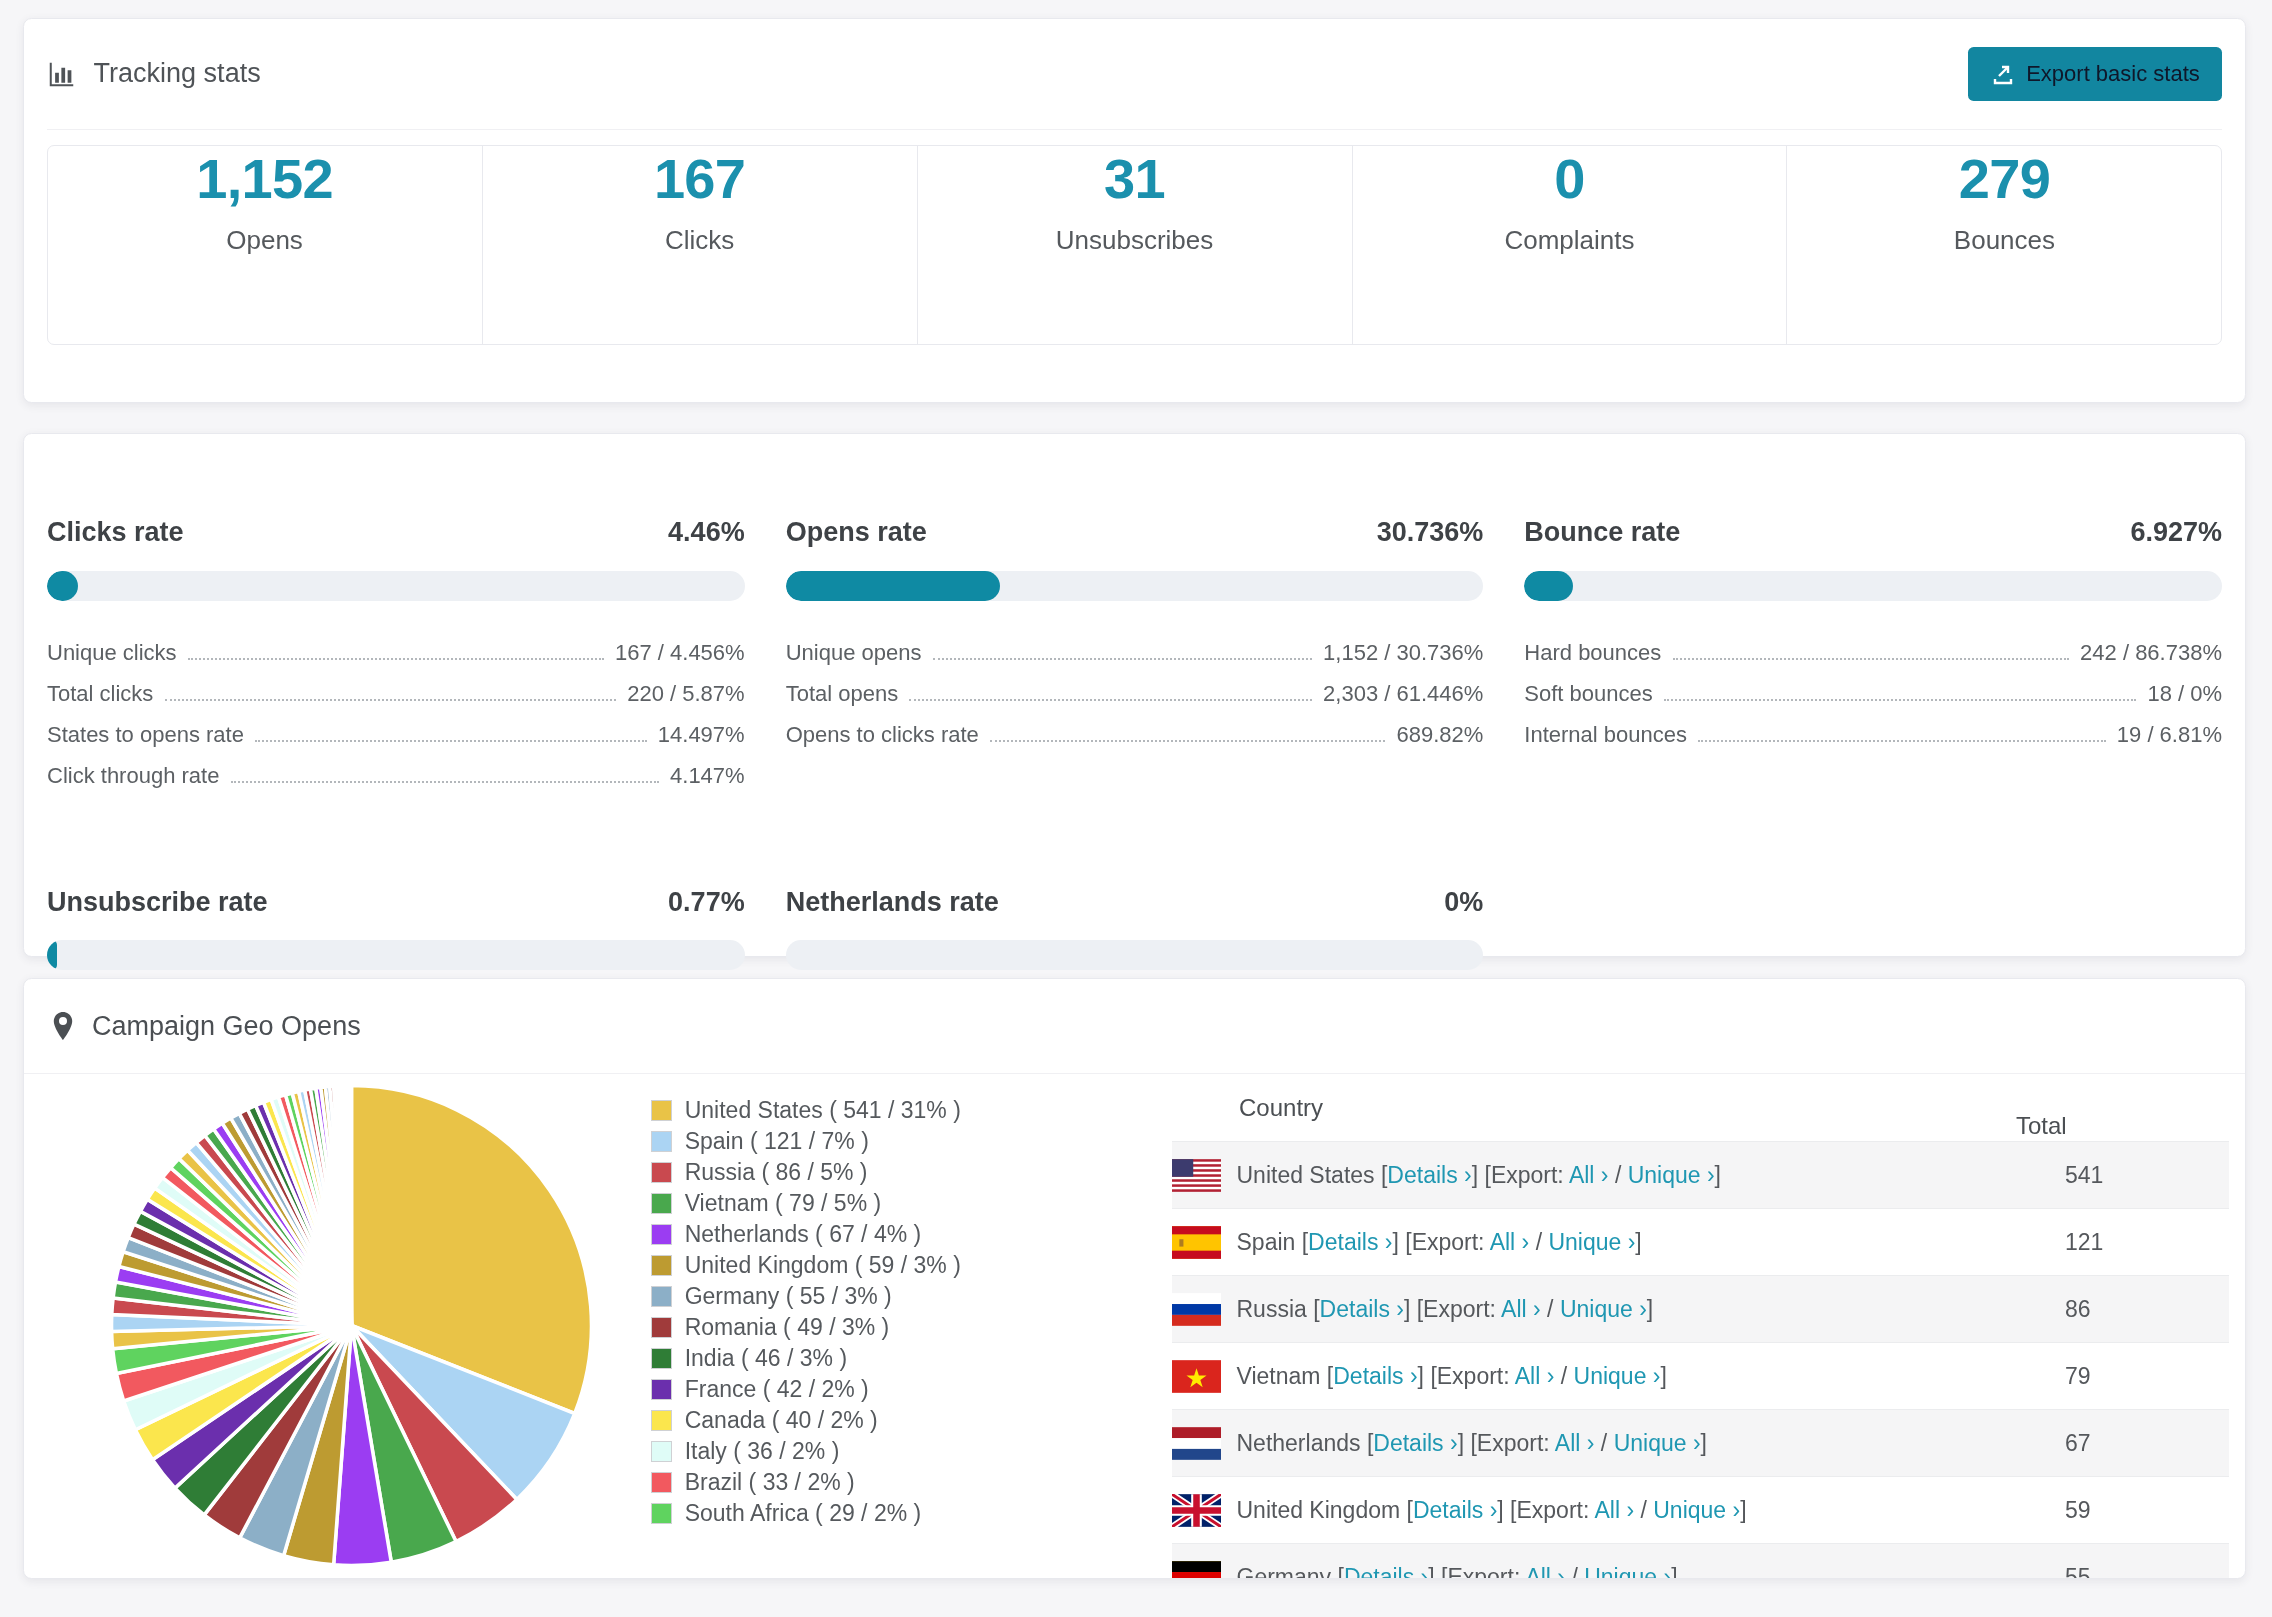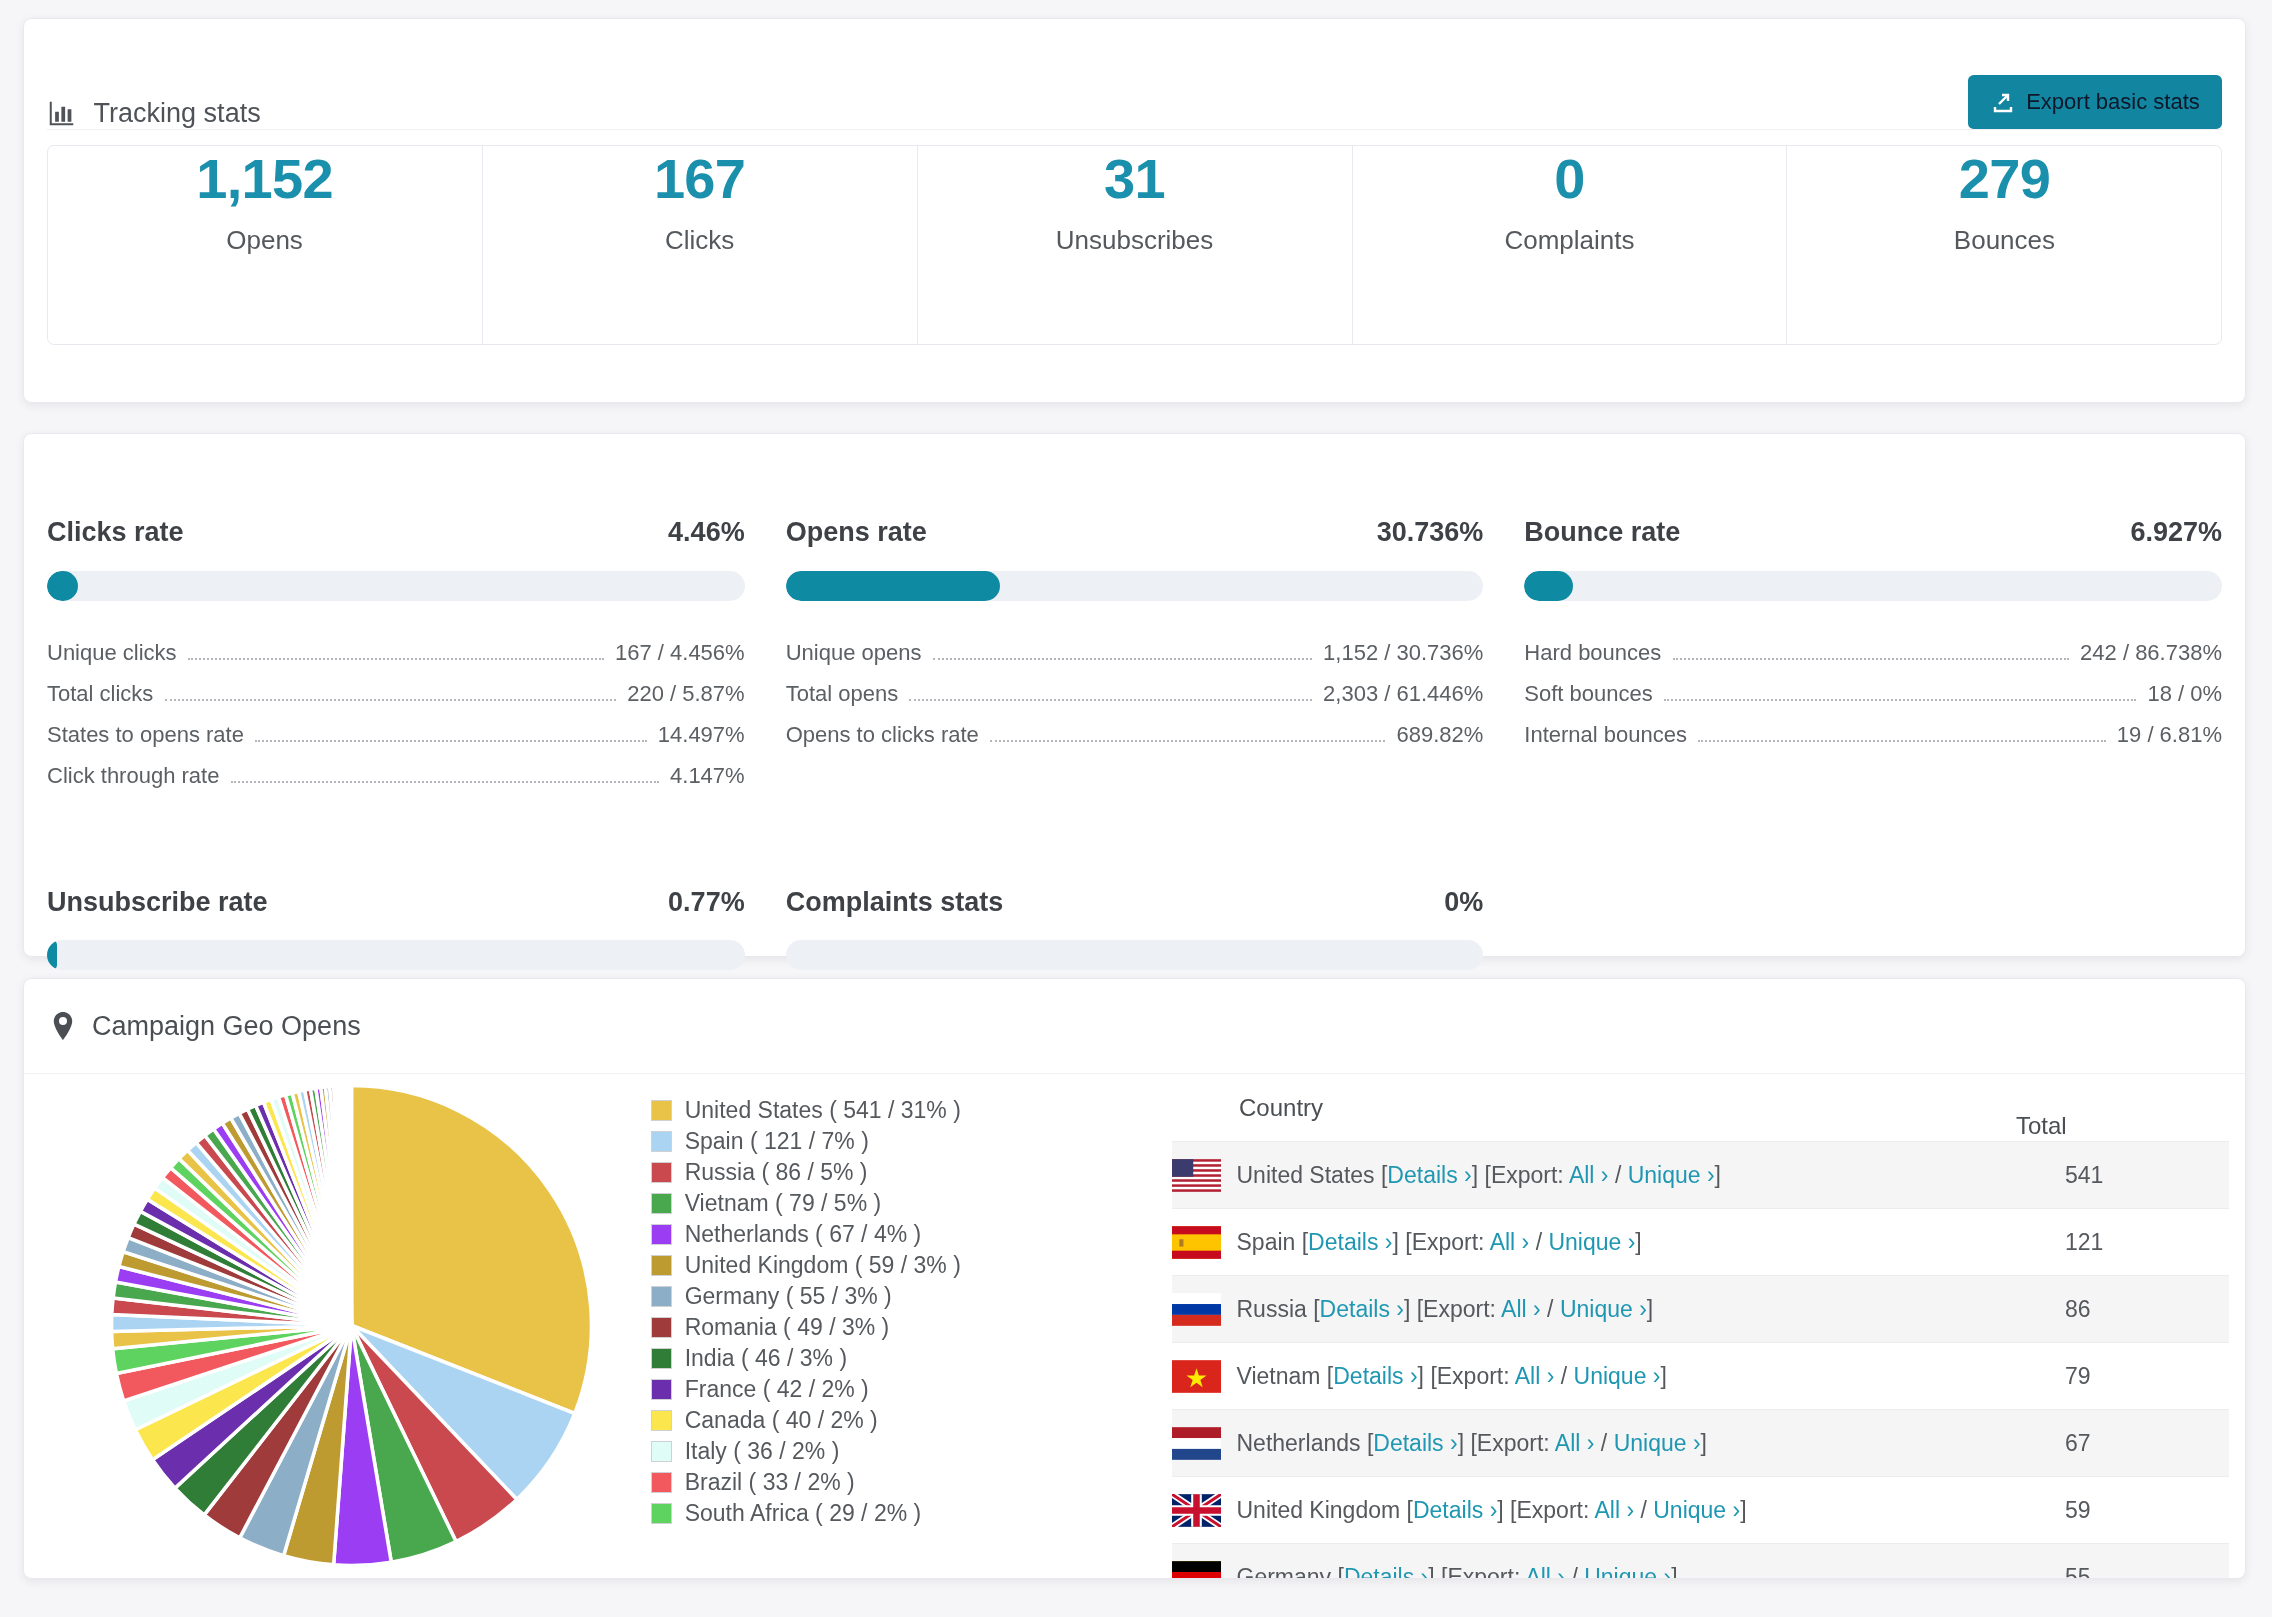--- a/index.html
+++ b/index.html
@@ -15,21 +15,21 @@
     position:absolute;
     background:#ffffff;
     border:1.4px solid #e8e9ee;
     border-radius:8.5px;
     box-shadow:0 2.8px 8.5px rgba(45,55,75,.08);
   }
   
   #card-tracking { left:23px; top:17.6px; width:2223px; height:385px; }
   .card1-header {
     height:111px; margin:0 22.6px;
-    display:flex; align-items:flex-end; justify-content:space-between;
+    display:flex; align-items:center; justify-content:space-between;
     border-bottom:1.4px solid #f0f0f3;
     gap:7px;
   }
   .title-wrap { display:flex; align-items:center; gap:17px; }
   .card-title { font-size:27px; color:#4f5357; }
   .export-btn {
     display:flex; align-items:center; gap:11.3px;
     background:#1286a0; color:#0f172a; font-size:22px;
     padding:14px 22.6px; border-radius:5.6px; border:none; cursor:pointer;
   }
@@ -223,21 +223,21 @@
         <div class="rate-rows">
           <div class="rate-row">
             <span class="lbl">Unsubscribes</span>
             <span class="leader"></span>
             <span class="val">31</span>
           </div>
         </div>
       </div>
       <div class="rate-block">
         <div class="rate-head">
-          <span class="rate-title">Complaints stats</span>
+          <span class="rate-title">Netherlands rate</span>
           <span class="rate-pct">0%</span>
         </div>
         <div class="rate-bar"></div>
         <div class="rate-rows">
           <div class="rate-row">
             <span class="lbl">Complaints</span>
             <span class="leader"></span>
             <span class="val">0</span>
           </div>
         </div>

